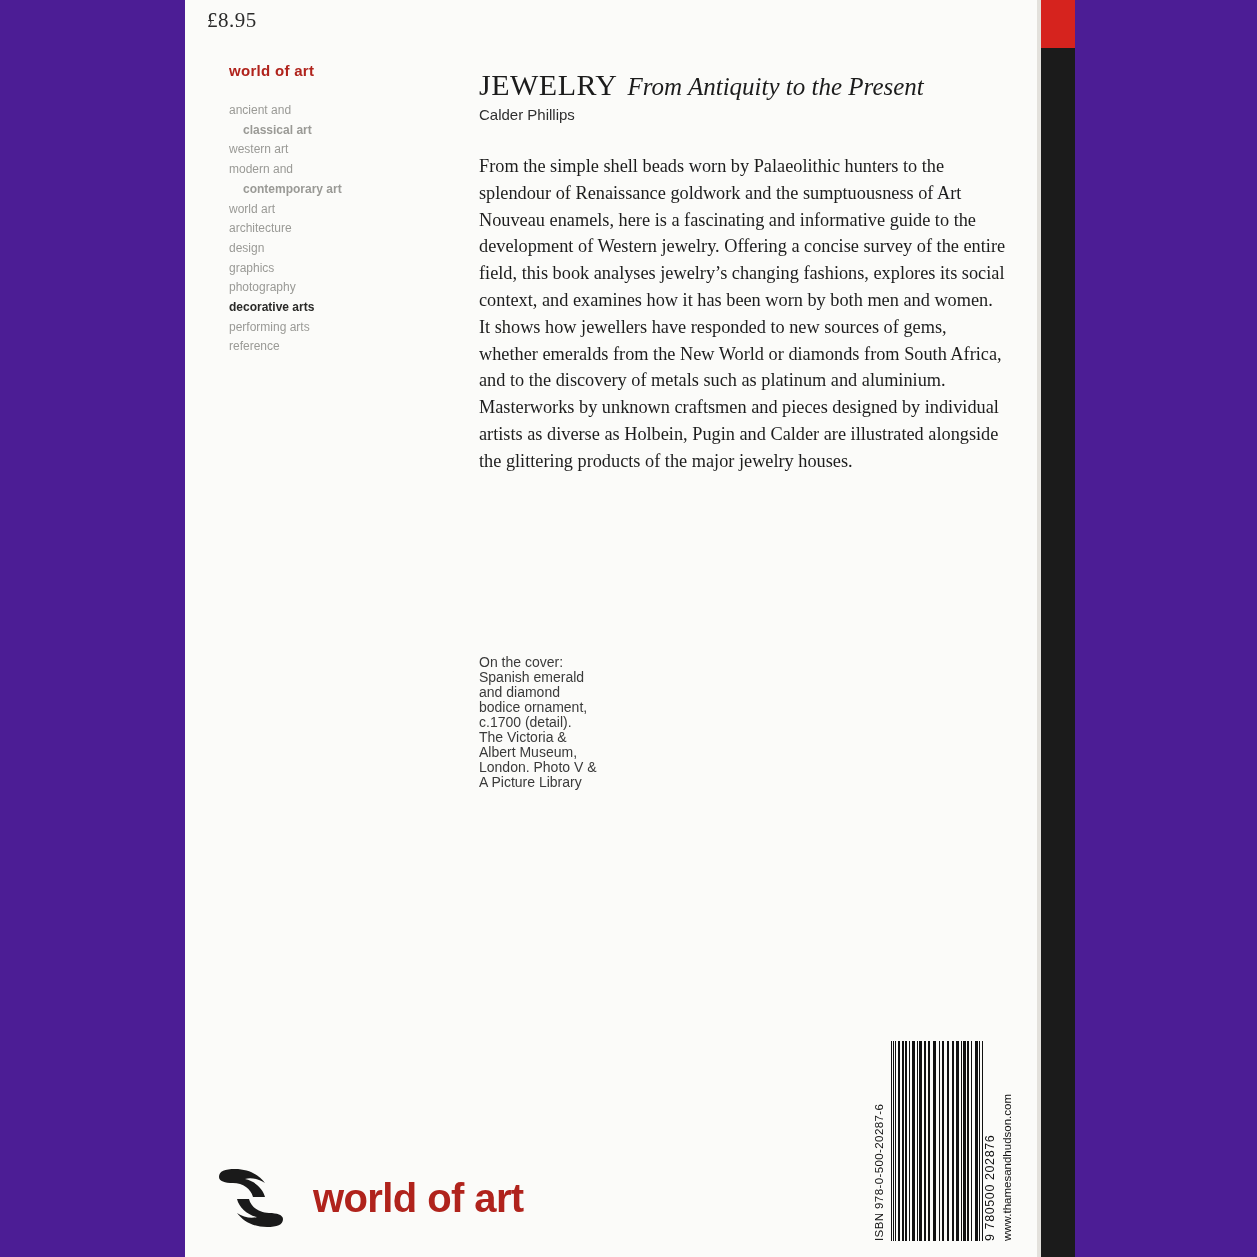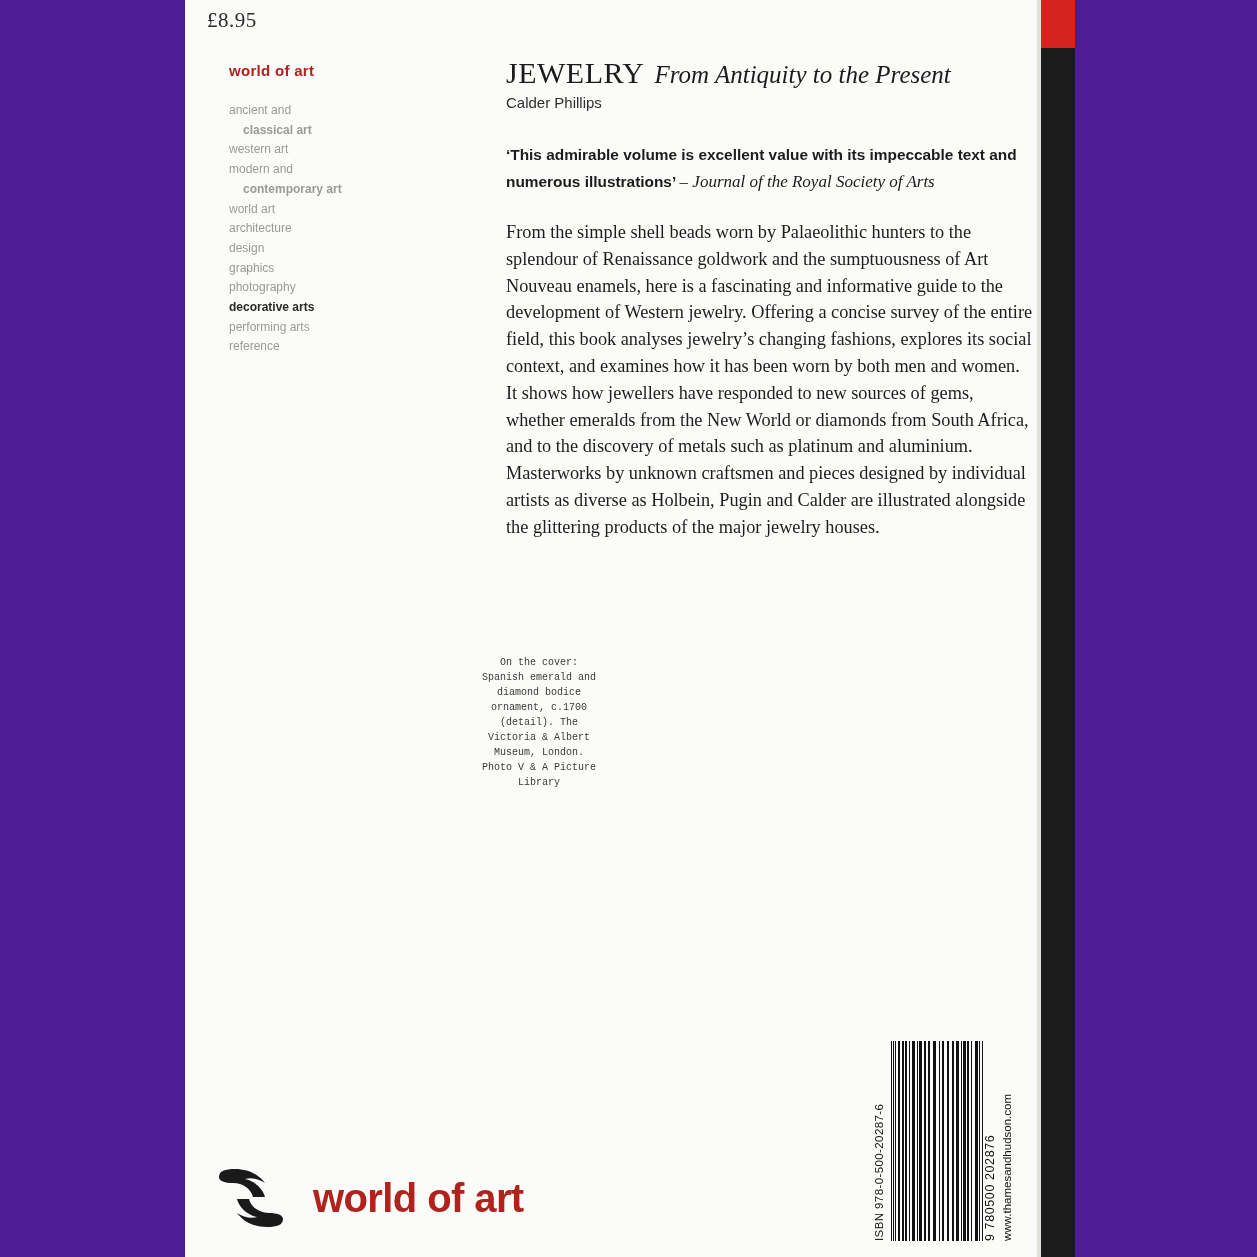--- a/index.html
+++ b/index.html
@@ -98,23 +98,22 @@
   .series-list .item .l2 {
     display: block;
     padding-left: 14px;
     font-weight: bold;
   }
 
   
   .main-col {
     position: absolute;
     left: 294px;
-    top: 56px;
+    top: 68px;
     width: 530px;
-    margin-left: 27px;
   }
 
   .title-line {
     display: block;
     margin-bottom: 4px;
     white-space: nowrap;
   }
   .title-main {
     font-family: "Liberation Serif", serif;
     font-size: 30px;
@@ -159,25 +158,24 @@
     color: #1d1d1d;
     width: 528px;
     text-align: left;
   }
 
   .cover-note {
     position: absolute;
     left: 294px;
     top: 655px;
     width: 120px;
-    font-family: Liberation Mono, monospace;
-    font-size: 10px;
+    font-family: Liberation Sans, sans-serif;
+    font-size: 14px;
     line-height: 15px;
     color: #3a3a3a;
-    text-align: center;
   }
 
   
   .barcode-wrap {
     position: absolute;
     left: 688px;
     top: 1041px;
     width: 150px;
     height: 202px;
   }
@@ -323,24 +321,20 @@
         </div>
       </div>
     </div>
 
     <div class="main-col">
       <div class="title-line">
         <span class="title-main">JEWELRY</span><span class="title-sub">From Antiquity to the Present</span>
       </div>
       <div class="author">Calder Phillips</div>
 
-      <div class="quote">
-        <span>‘This admirable volume is excellent value with its impeccable text and numerous illustrations’</span>
-        <span class="src">– Journal of the Royal Society of Arts</span>
-      </div>
 
       <div class="blurb">From the simple shell beads worn by Palaeolithic hunters to the splendour of Renaissance goldwork and the sumptuousness of Art Nouveau enamels, here is a fascinating and informative guide to the development of Western jewelry. Offering a concise survey of the entire field, this book analyses jewelry’s changing fashions, explores its social context, and examines how it has been worn by both men and women. It shows how jewellers have responded to new sources of gems, whether emeralds from the New World or diamonds from South Africa, and to the discovery of metals such as platinum and aluminium. Masterworks by unknown craftsmen and pieces designed by individual artists as diverse as Holbein, Pugin and Calder are illustrated alongside the glittering products of the major jewelry houses.</div>
     </div>
 
     <div class="cover-note">On the cover: Spanish emerald and diamond bodice ornament, c.1700 (detail). The Victoria &amp; Albert Museum, London. Photo V &amp; A Picture Library</div>
 
     <div class="barcode-wrap">
       <div class="isbn-vert">ISBN 978-0-500-20287-6</div>
       <div class="bars" id="bars">
           <i style="left: 0px; width: 1px;"></i>

